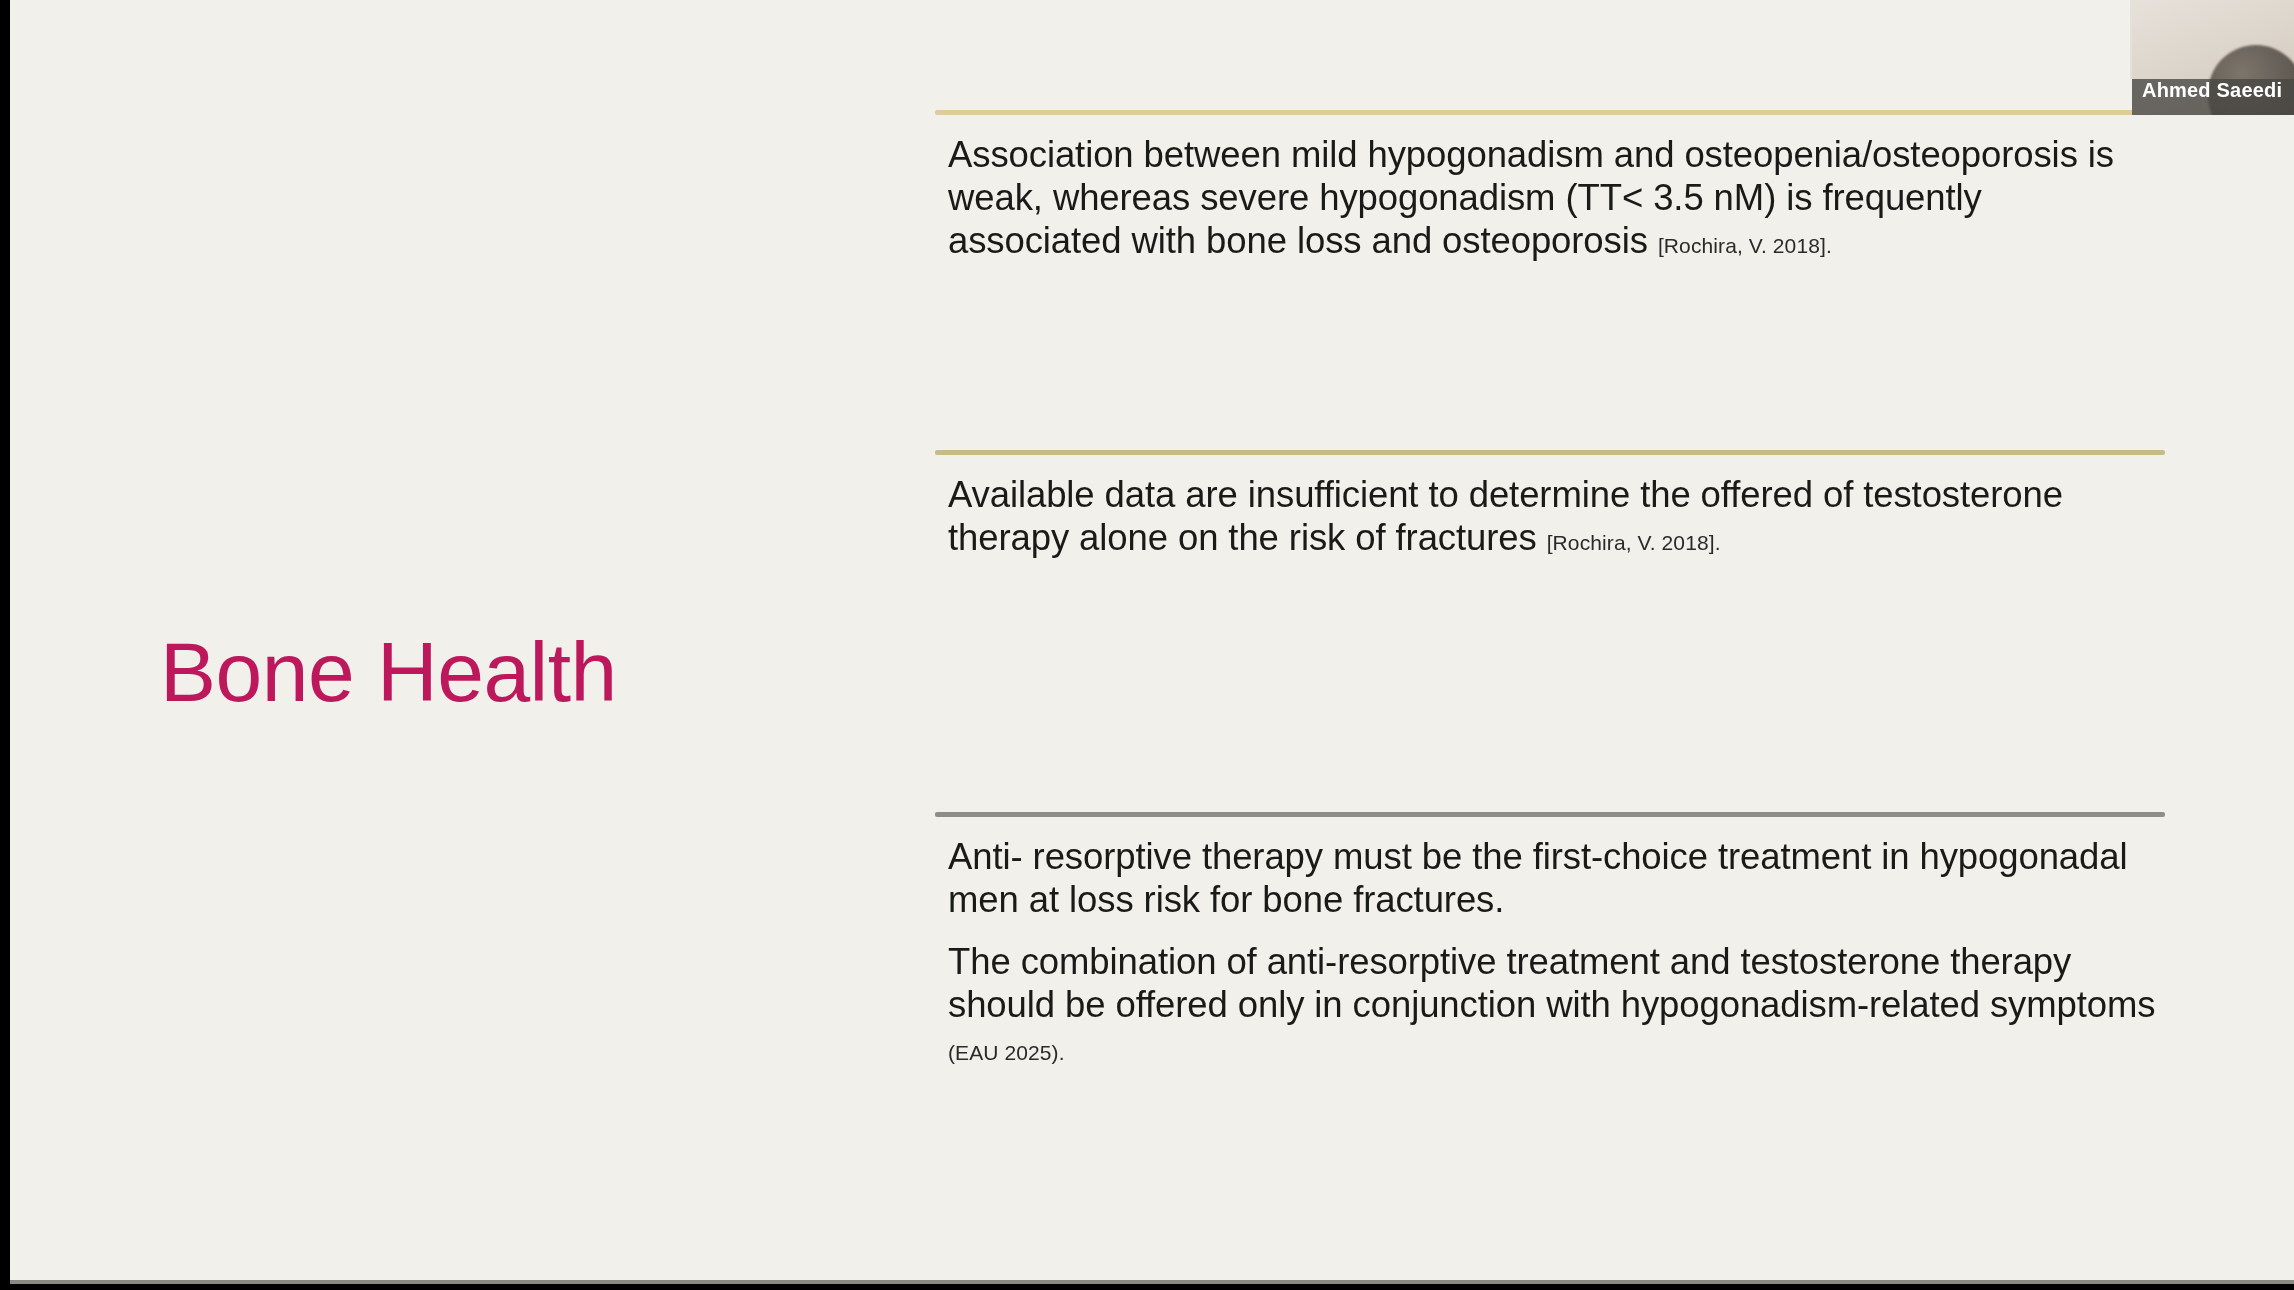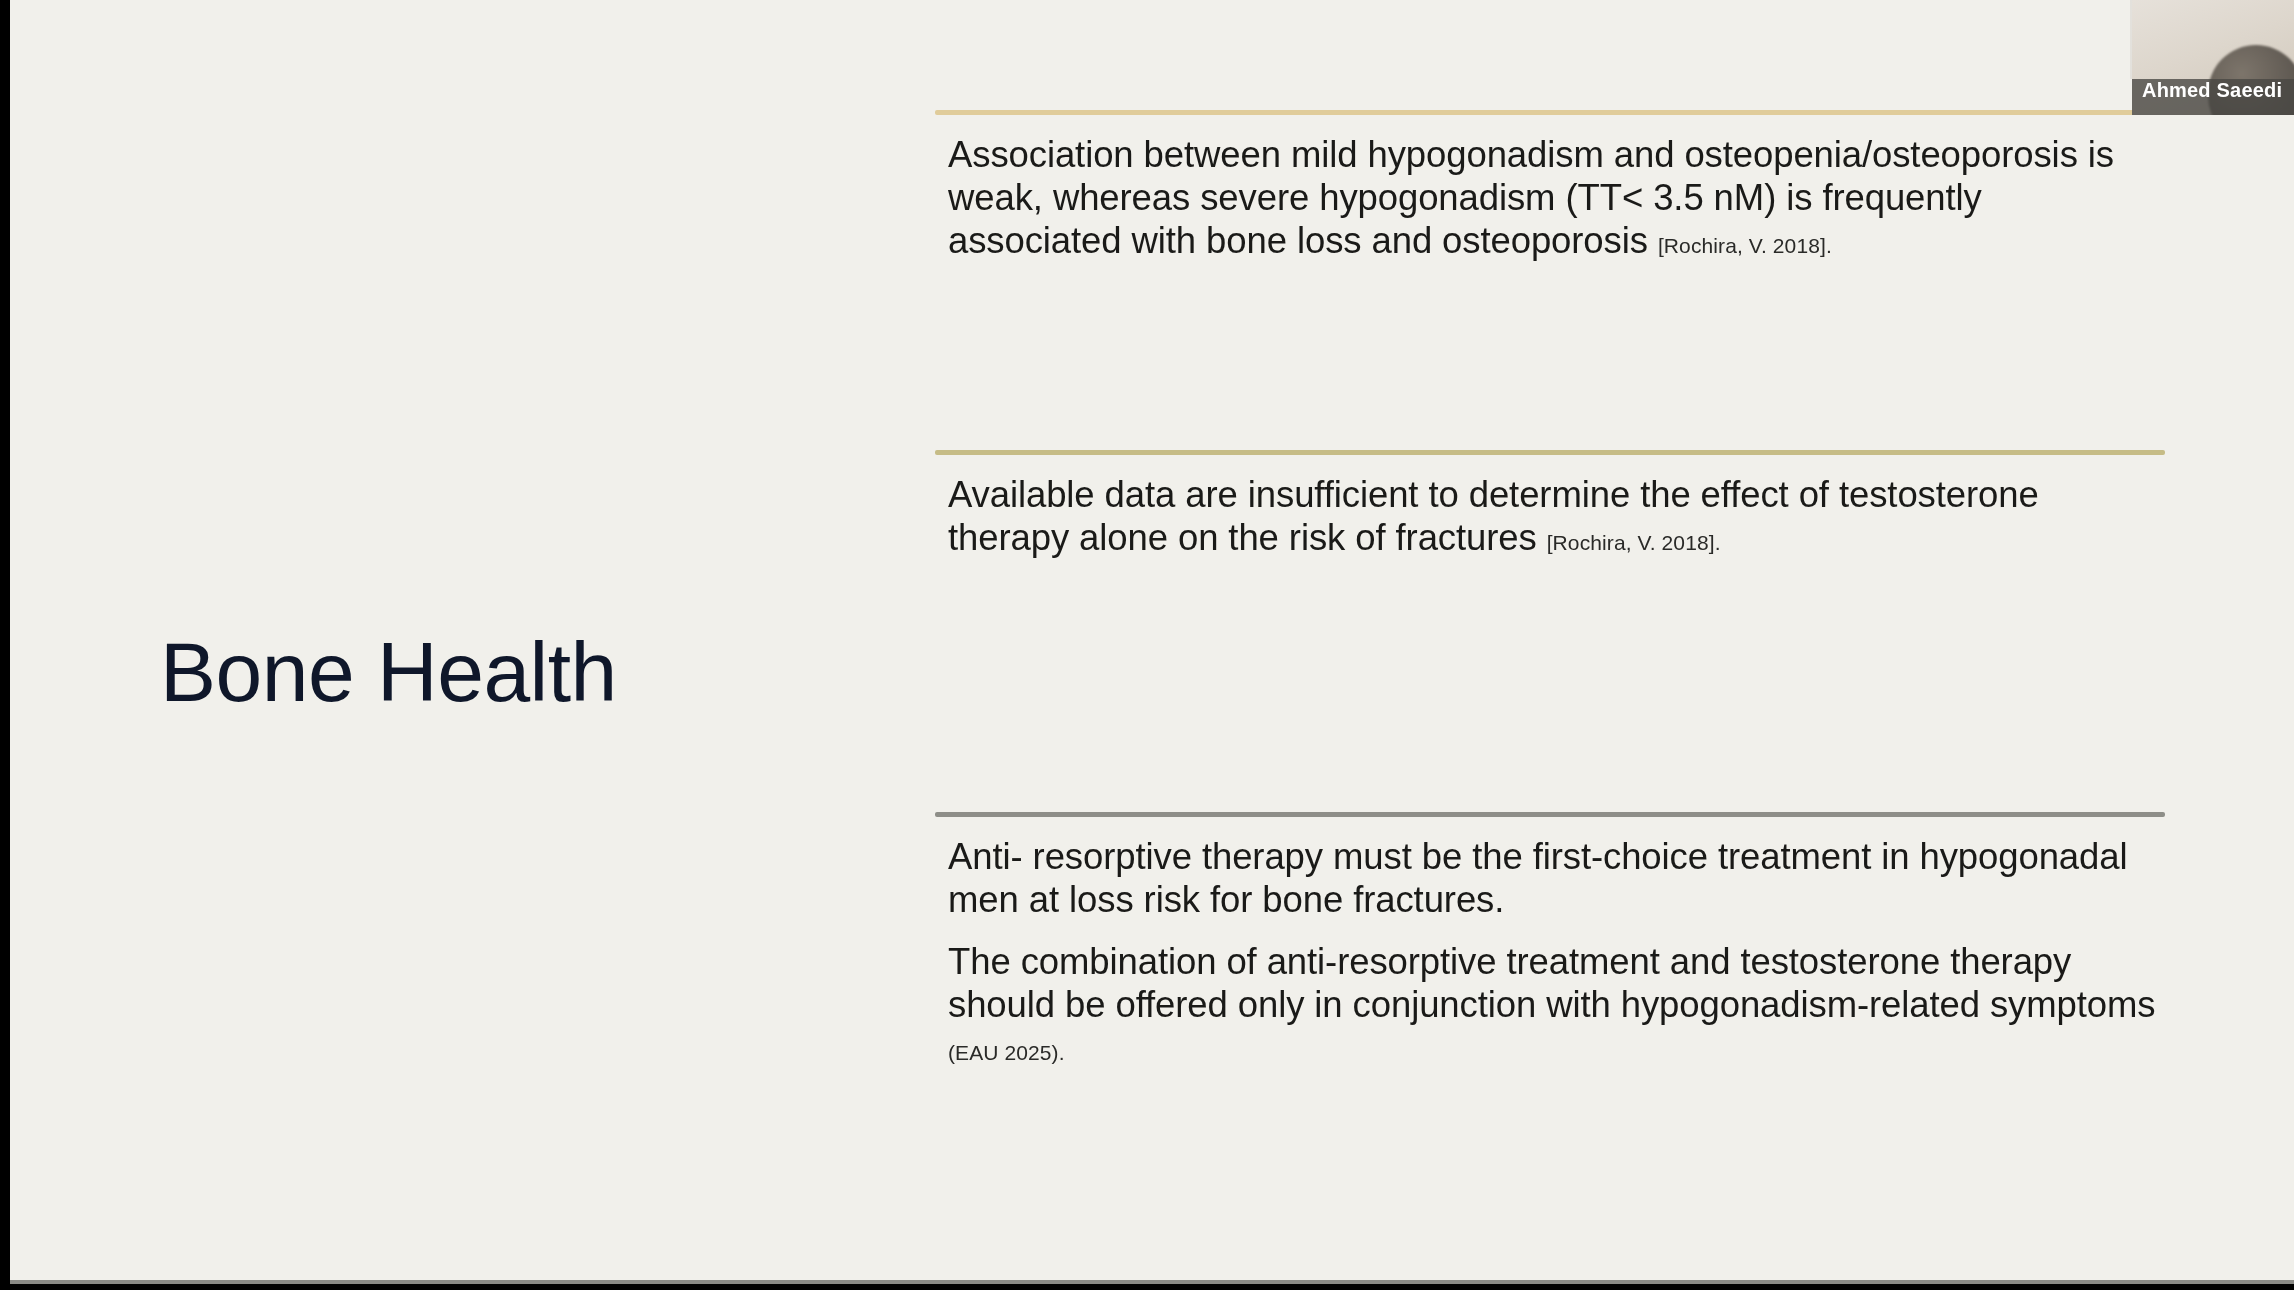--- a/index.html
+++ b/index.html
@@ -40,21 +40,21 @@
 
   
   .slide-title {
     position: absolute;
     left: 150px;
     top: 572px;
     width: 700px;
     font-size: 84px;
     line-height: 1.05;
     font-weight: 400;
-    color: #0f172a;
+    color: #be185d;
     letter-spacing: -0.5px;
     white-space: nowrap;
   }
 
   
   .content-col {
     position: absolute;
     left: 925px;
     top: 0;
     width: 1230px;
@@ -172,21 +172,21 @@
       <section class="block" id="block-1">
         <div class="block-rule" style="background:#E0CC9A;"></div>
         <div class="block-body">
           <p class="para"><span>Association between mild hypogonadism and osteopenia/osteoporosis is weak, whereas severe hypogonadism (TT&lt; 3.5 nM) is frequently associated with bone loss and osteoporosis </span><span class="cite">[Rochira, V. 2018].</span></p>
         </div>
       </section>
 
       <section class="block" id="block-2">
         <div class="block-rule" style="background:#C6BC86;"></div>
         <div class="block-body">
-          <p class="para"><span>Available data are insufficient to determine the effect of testosterone therapy alone on the risk of fractures </span><span class="cite">[Rochira, V. 2018].</span></p>
+          <p class="para"><span>Available data are insufficient to determine the offered of testosterone therapy alone on the risk of fractures </span><span class="cite">[Rochira, V. 2018].</span></p>
         </div>
       </section>
 
       <section class="block" id="block-3">
         <div class="block-rule" style="background:#8E8E88;"></div>
         <div class="block-body">
           <p class="para"><span>Anti- resorptive therapy must be the first-choice treatment in hypogonadal men at loss risk for bone fractures.</span><span class="cite"></span></p>
           <p class="para"><span>The combination of anti-resorptive treatment and testosterone therapy should be offered only in conjunction with hypogonadism-related symptoms </span><span class="cite">(EAU 2025).</span></p>
         </div>
       </section>

